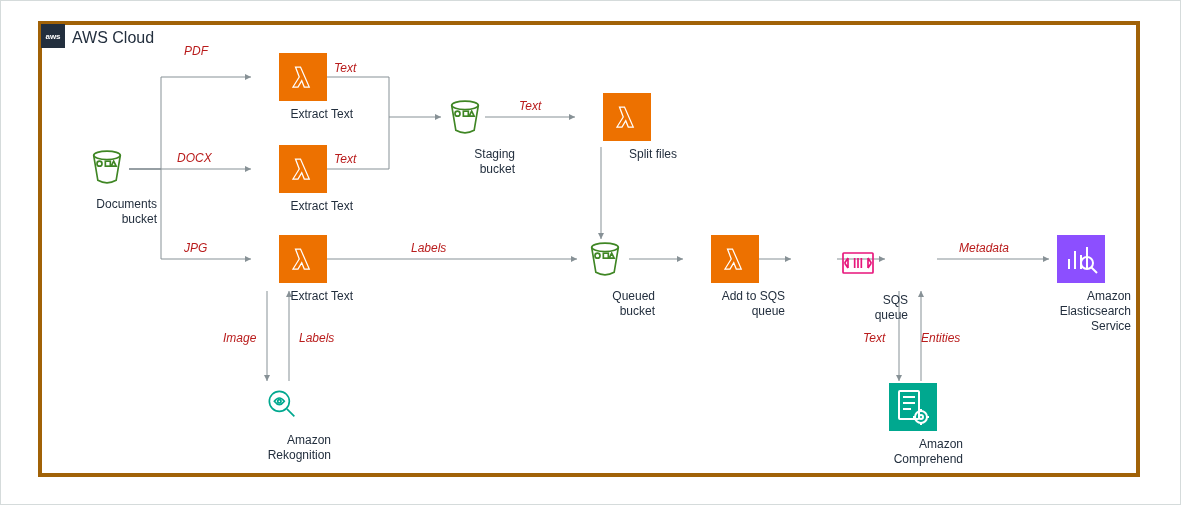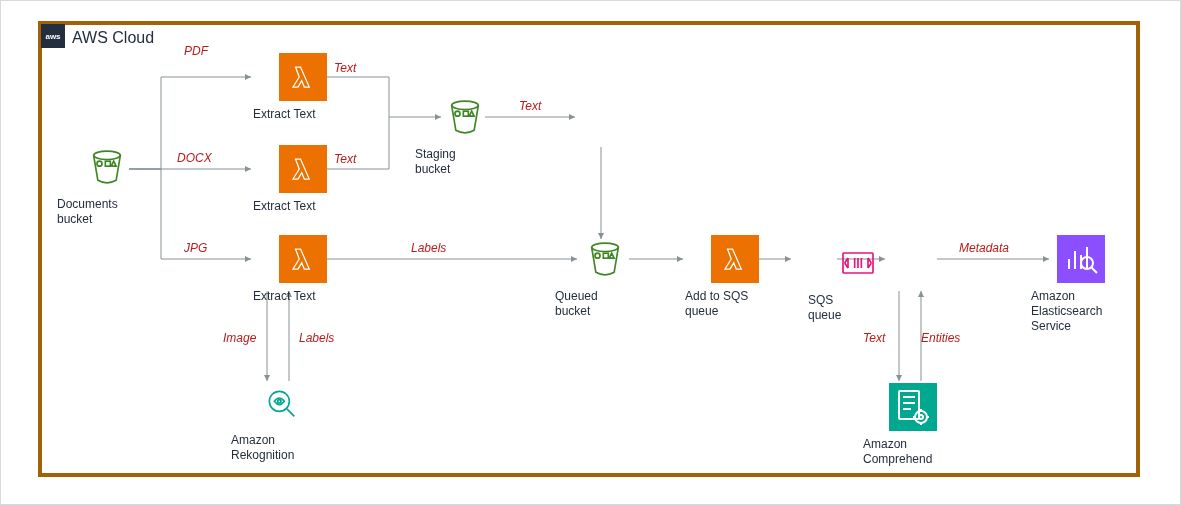--- a/index.html
+++ b/index.html
@@ -1,20 +1,20 @@
 <!DOCTYPE html>
 <html><head>
 <meta charset="utf-8">
 <style>
   html,body{margin:0;padding:0;background:#fff;font-family:"Amazon Ember","Helvetica Neue",Arial,sans-serif;font-size:12px;color:#232f3e;}
   .frame{position:relative;width:1181px;height:505px;border:1px solid #d5dbdb;box-sizing:border-box;}
   .cloud{position:absolute;left:37px;top:20px;right:40px;bottom:27px;border:4px solid #a16207;}
   .cloud-badge{position:absolute;left:-1px;top:-1px;width:24px;height:24px;background:#232f3e;color:#fff;display:flex;align-items:center;justify-content:center;font-size:8px;font-weight:bold;}
   .cloud-title{position:absolute;left:30px;top:4px;font-size:16px;}
-  .node{position:absolute;display:flex;flex-direction:column;align-items:center;text-align:left;line-height:1.25;}
+  .node{position:absolute;display:flex;flex-direction:column;align-items:center;text-align:right;line-height:1.25;}
   .node .lbl{margin-top:6px;width:100px;}
   .icon-sq{width:48px;height:48px;display:flex;align-items:center;justify-content:center;}
   .lambda{background:#ed7100;}
   .lambda svg{width:30px;height:30px;}
   .es{background:#8c4fff;}
   .comprehend{background:#00a88f;}
   .svc-plain svg{width:40px;height:40px;}
   .edge-label{position:absolute;font-style:italic;color:#b91c1c;font-size:12px;white-space:nowrap;}
   svg.arrows{position:absolute;left:0;top:0;overflow:visible;}
 </style>
@@ -126,20 +126,28 @@
             <path d="M8 10 L13 40 Q24 46 35 40 L40 10"></path>
             <circle cx="15" cy="20" r="3"></circle>
             <rect x="22" y="17" width="6" height="6"></rect>
             <path d="M32 17 L35 23 L29 23 Z"></path>
           </g>
         </svg>
     </div>
     <div class="lbl">Staging<br>bucket</div>
   </div>
 
+  <div class="node" style="left:576px;top:92px">
+    <div class="icon-sq lambda">
+      <svg viewBox="0 0 48 48">
+          <path d="M12 8h8l14 32h-8l-4-10-6 10h-8l10-16-6-16z" fill="none" stroke="#fff" stroke-width="2"></path>
+        </svg>
+    </div>
+    <div class="lbl">Split files</div>
+  </div>
 
   <div class="node" style="left:554px;top:238px">
     <div class="svc-plain">
       <svg viewBox="0 0 48 48">
           <g fill="none" stroke="#3f8624" stroke-width="2">
             <ellipse cx="24" cy="10" rx="16" ry="5"></ellipse>
             <path d="M8 10 L13 40 Q24 46 35 40 L40 10"></path>
             <circle cx="15" cy="20" r="3"></circle>
             <rect x="22" y="17" width="6" height="6"></rect>
             <path d="M32 17 L35 23 L29 23 Z"></path>

